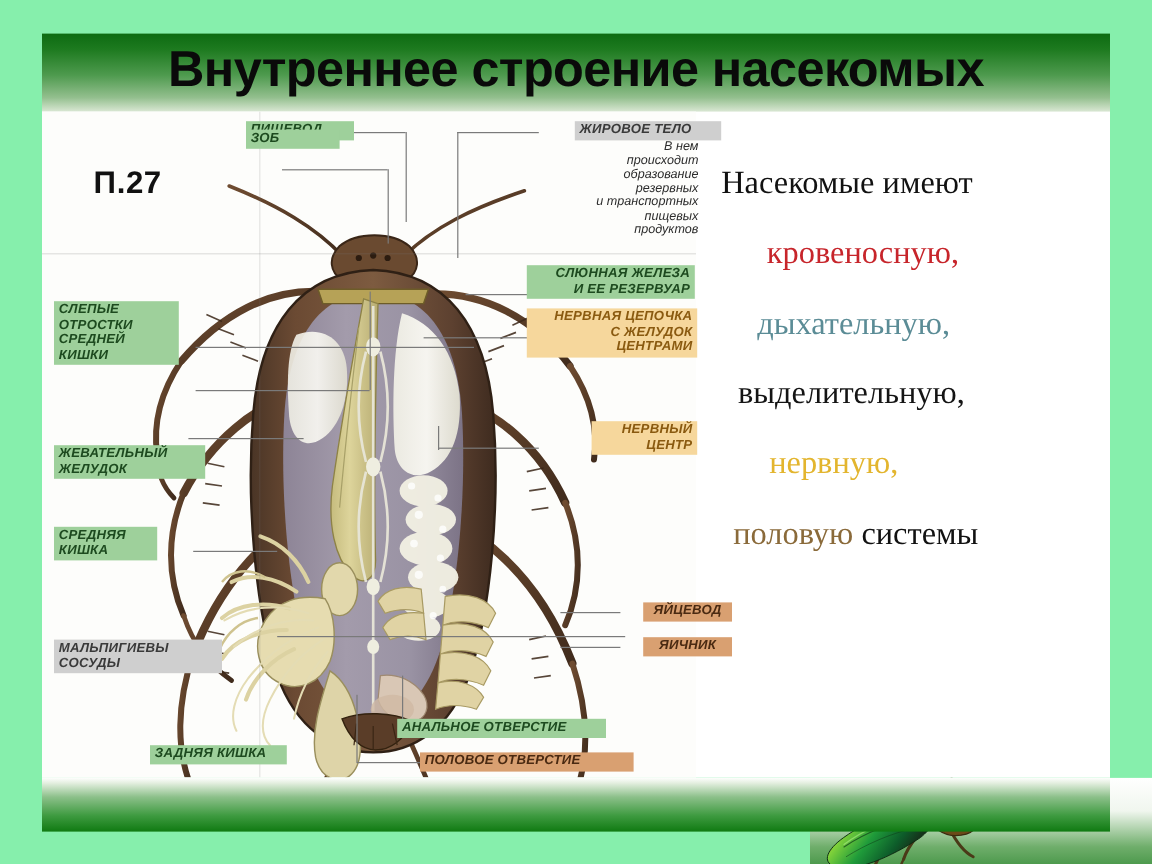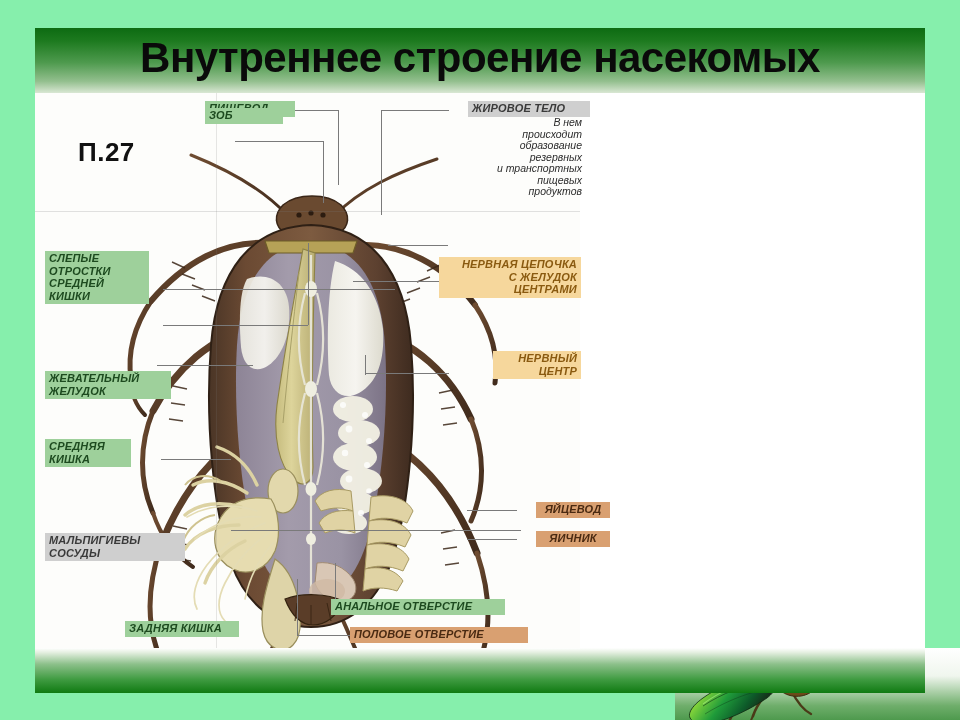--- a/index.html
+++ b/index.html
@@ -383,29 +383,31 @@
     <div class="lead h" style="left:432px; top:446px; width:50px;"></div>
 
     <div class="lead v" style="left:300px; top:470px; height:44px;"></div>
     <div class="lead h" style="left:300px; top:514px; width:34px;"></div>
     <div class="lead v" style="left:262px; top:486px; height:56px;"></div>
     <div class="lead h" style="left:262px; top:542px; width:72px;"></div>
 
     <div class="lbl green" style="left:170px; top:8px;  width:90px;">ПИЩЕВОД</div>
     <div class="lbl green" style="left:170px; top:15px; width:78px;">ЗОБ</div>
 
-    <div class="lbl gray" style="left:433px; top:8px;  width:122px;">ЖИРОВОЕ ТЕЛО</div>
+    <div class="lbl gray" style="left:444px; top:8px;  width:122px;">ЖИРОВОЕ ТЕЛО</div>
     <div class="note" style="left:405px; top:24px; width:142px;">В нем
 происходит
 образование
 резервных
 и транспортных
 пищевых
 продуктов</div>
 
+    <div class="lbl green r" style="left:404px; top:128px; width:140px;">СЛЮННАЯ ЖЕЛЕЗА
+И ЕЕ РЕЗЕРВУАР</div>
     <div class="lbl orange r" style="left:404px; top:164px; width:142px;">НЕРВНАЯ ЦЕПОЧКА
 С ЖЕЛУДОК
 ЦЕНТРАМИ</div>
     <div class="lbl orange r" style="left:458px; top:258px; width:88px;">НЕРВНЫЙ
 ЦЕНТР</div>
 
     <div class="lbl green" style="left:10px;  top:158px; width:104px;">СЛЕПЫЕ
 ОТРОСТКИ
 СРЕДНЕЙ
 КИШКИ</div>
@@ -416,20 +418,28 @@
     <div class="lbl gray" style="left:10px;  top:440px; width:140px;">МАЛЬПИГИЕВЫ
 СОСУДЫ</div>
     <div class="lbl green" style="left:90px;  top:528px; width:114px;">ЗАДНЯЯ КИШКА</div>
 
     <div class="lbl brown c" style="left:482px; top:409px; width:74px;">ЯЙЦЕВОД</div>
     <div class="lbl brown c" style="left:482px; top:438px; width:74px;">ЯИЧНИК</div>
 
     <div class="lbl green" style="left:296px; top:506px; width:174px;">АНАЛЬНОЕ ОТВЕРСТИЕ</div>
     <div class="lbl brown" style="left:296px; top:534px; width:178px;">ПОЛОВОЕ ОТВЕРСТИЕ</div>
 
+    <div id="text-column">
+      <div class="sysline" id="ln-0">Насекомые имеют</div>
+      <div class="sysline" id="ln-1">кровеносную,</div>
+      <div class="sysline" id="ln-2">дыхательную,</div>
+      <div class="sysline" id="ln-3">выделительную,</div>
+      <div class="sysline" id="ln-4">нервную,</div>
+      <div class="sysline" id="ln-5"><span class="accent">половую</span><span> системы</span></div>
+    </div>
 
     <div id="beetle-photo">
       <svg width="285" height="93" viewBox="0 0 285 93">
         <defs>
           <linearGradient id="photoBg" x1="0" y1="0" x2="0" y2="1">
             <stop offset="0%" stop-color="#ffffff"></stop>
             <stop offset="30%" stop-color="#f0f6ee"></stop>
             <stop offset="62%" stop-color="#6fae6b"></stop>
             <stop offset="100%" stop-color="#1d7c22"></stop>
           </linearGradient>

